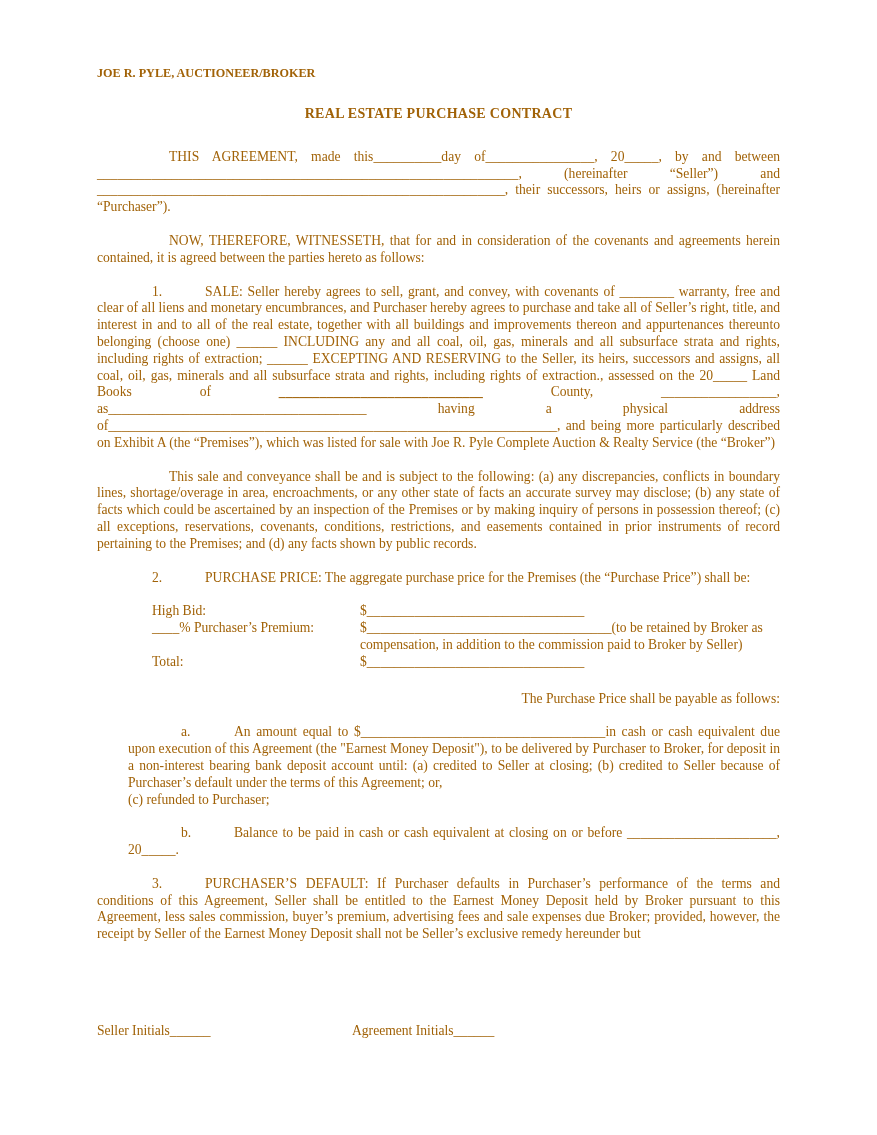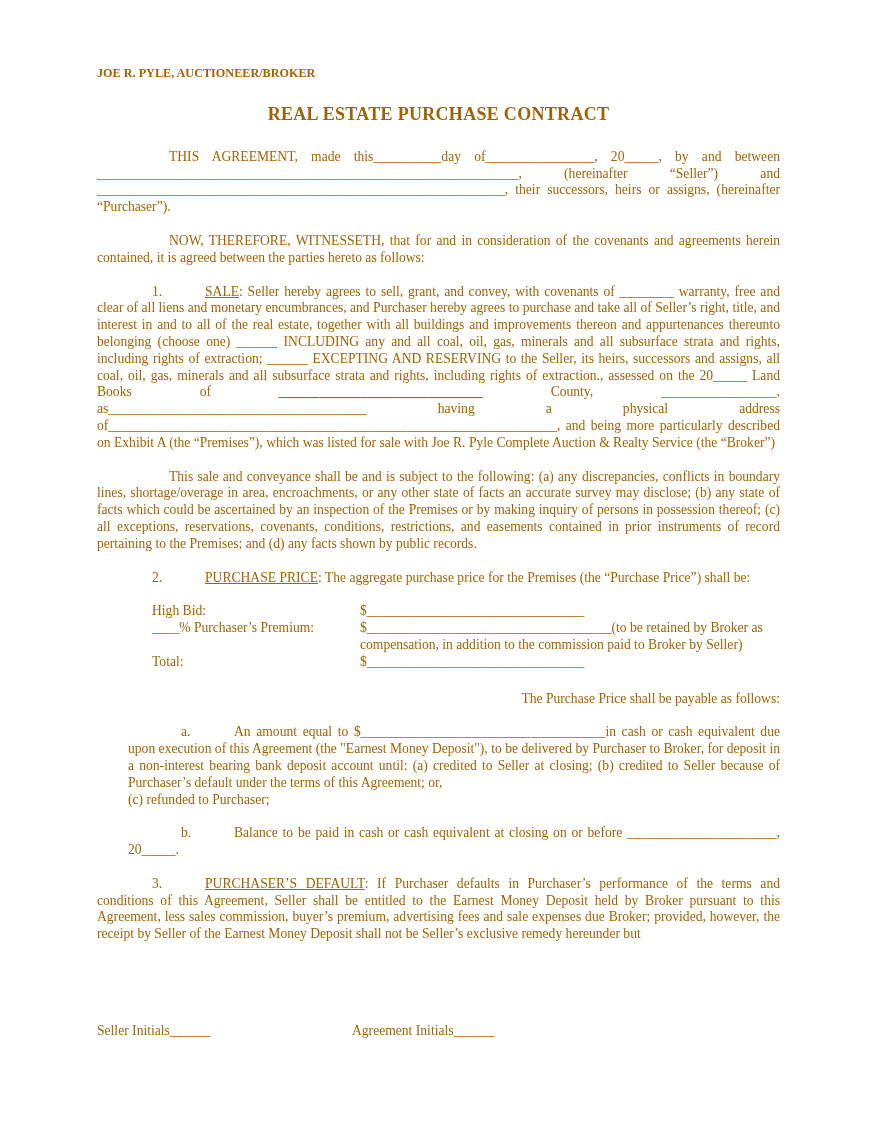--- a/index.html
+++ b/index.html
@@ -14,38 +14,38 @@
     font-size: 13.6px;
     line-height: 16.8px;
     color: #a16207;
   }
   .letterhead {
     font-weight: bold;
     font-size: 12.2px;
     line-height: 14px;
   }
   .doc-title {
-    font-size: 18px;
+    font-size: 14px;
     font-weight: bold;
     text-align: center;
     letter-spacing: 0.3px;
     margin: 26px 0 26px 0;
   }
   .para {
     margin: 0 0 17px 0;
     text-align: justify;
   }
   .indent { text-indent: 72px; }
   .section { text-indent: 55px; }
   .num {
     display: inline-block;
     width: 53px;
     text-indent: 0;
   }
-  .hd { text-decoration: underline; }
+  .hd { }
   .bold-blank { font-weight: bold; }
   .sub {
     margin-left: 31px;
     text-indent: 53px;
   }
   .price-block { margin: 0 0 20px 55px; }
   .price-row { display: flex; }
   .price-label { width: 208px; flex: none; }
   .price-value { flex: 1; text-align: left; }
   .payable { margin-left: 55px; text-align: right; }

